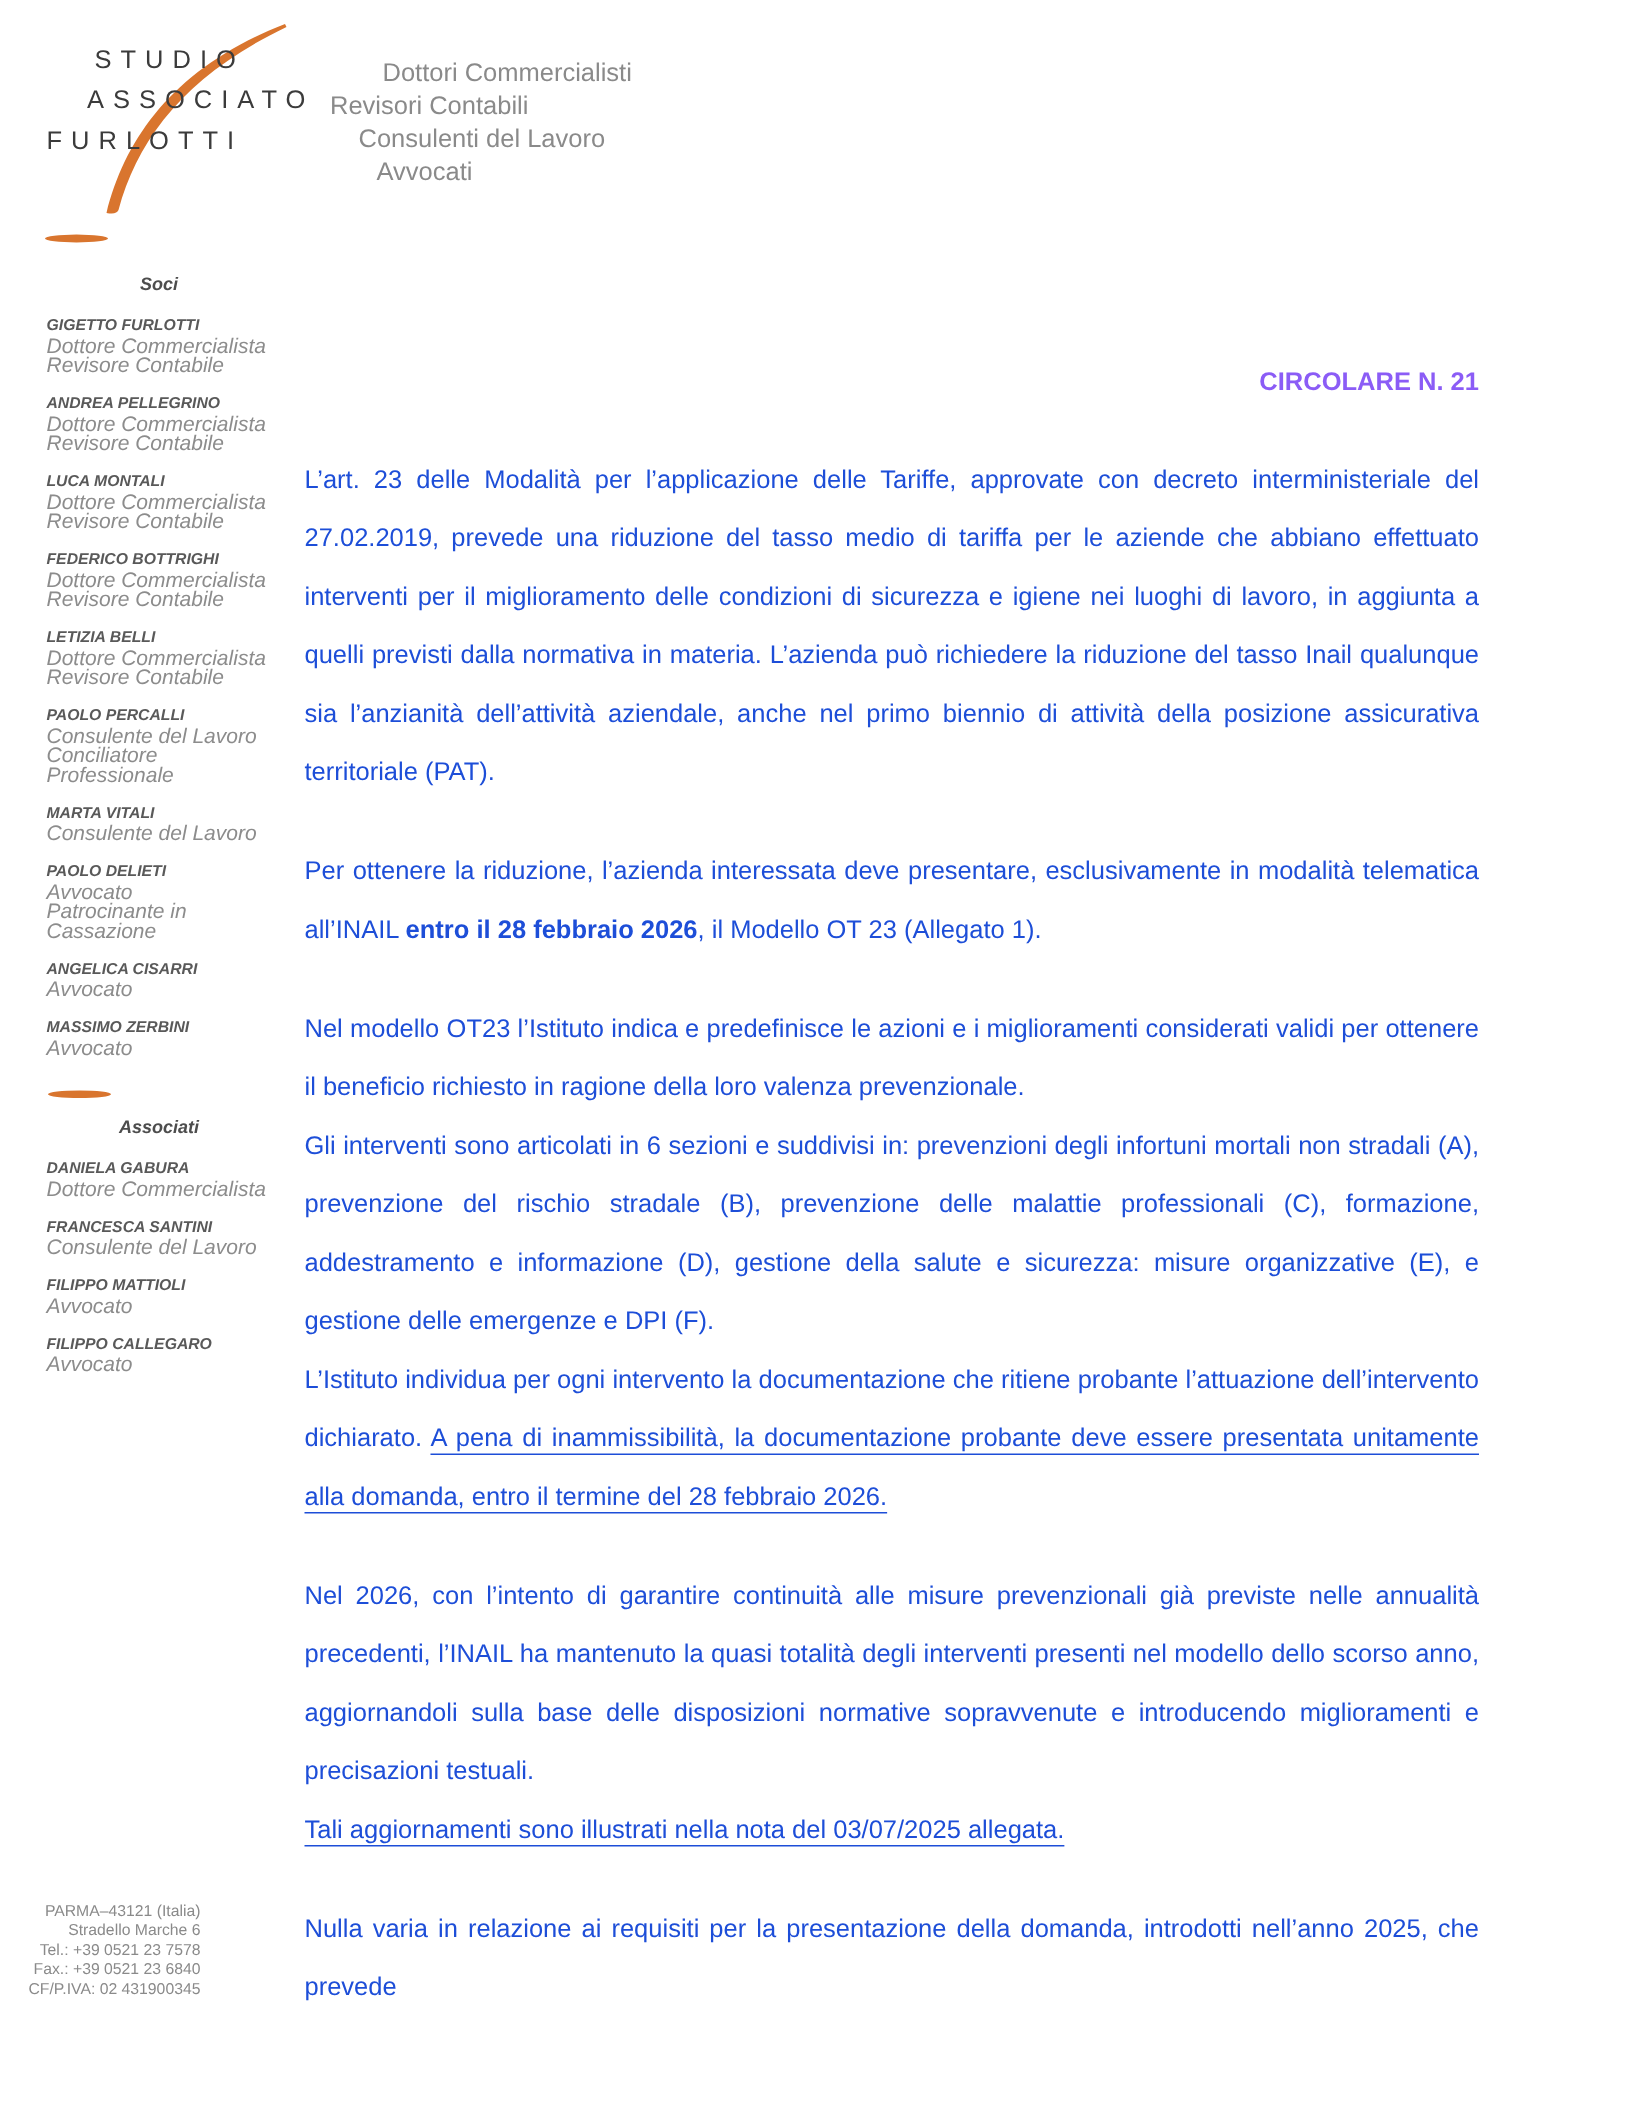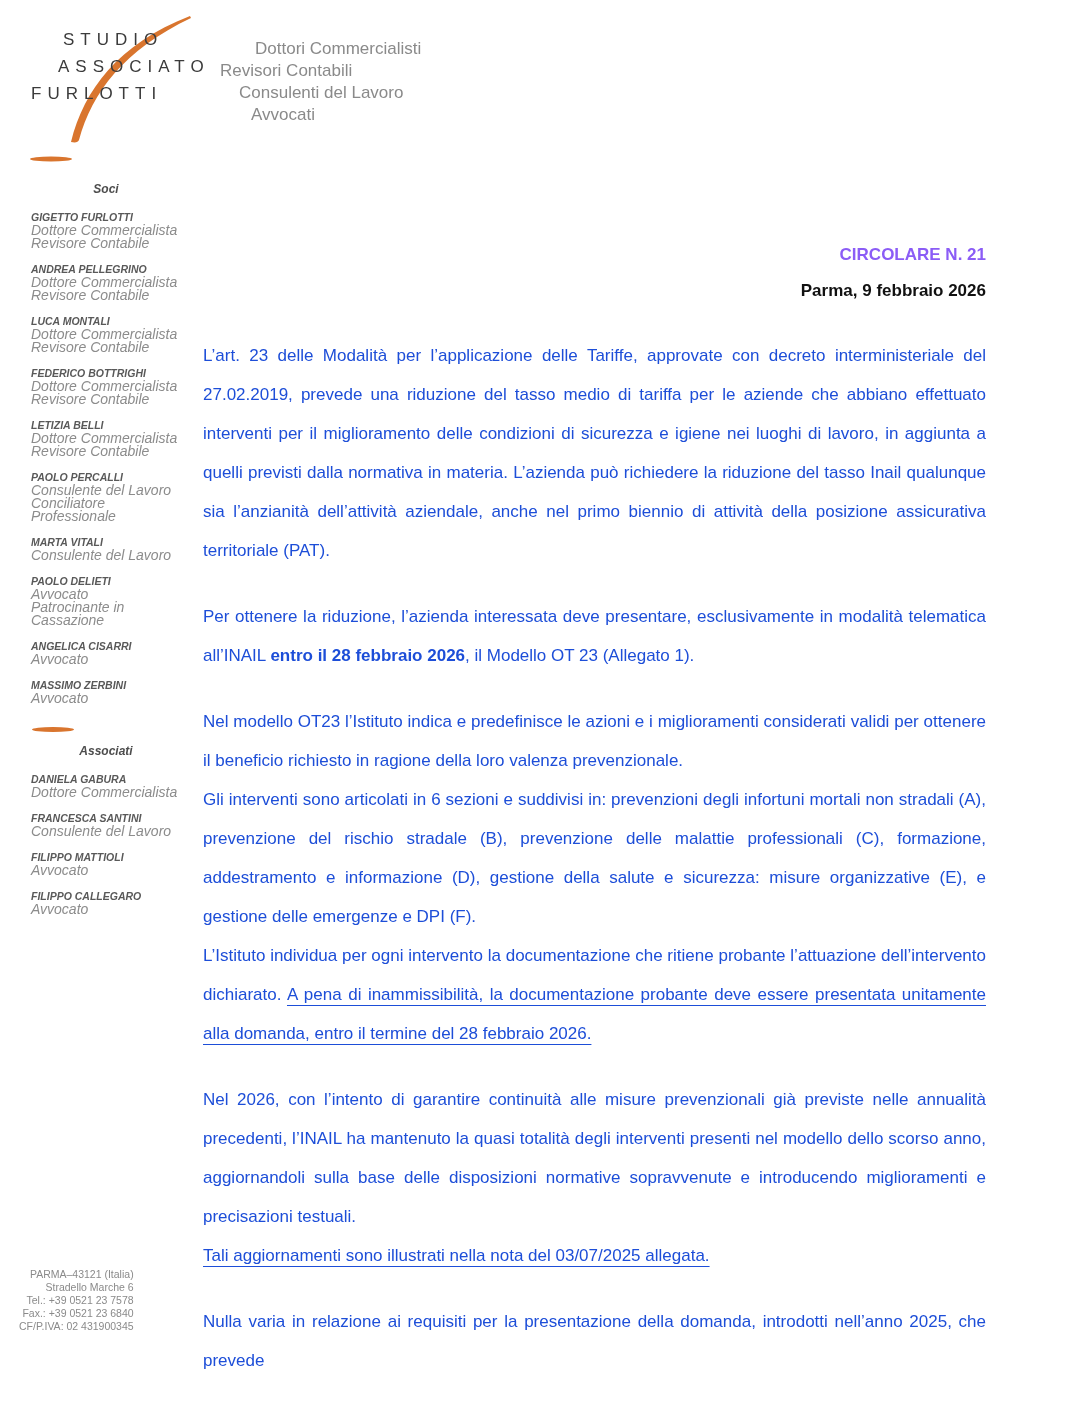--- a/index.html
+++ b/index.html
@@ -187,21 +187,20 @@
   <div class="footer" id="footer-lines">
       <div>PARMA–43121 (Italia)</div>
       <div>Stradello Marche 6</div>
       <div>Tel.:  +39 0521 23 7578</div>
       <div>Fax.: +39 0521 23 6840</div>
       <div>CF/P.IVA: 02 431900345</div>
     </div>
 
   <main class="main">
     <div class="circolare">CIRCOLARE N. 21</div>
-    <div class="date-line">Parma, 9 febbraio 2026</div>
 
 
     <p class="para first-gap">
       <span>L’art. 23 delle Modalità per l’applicazione delle Tariffe, approvate con decreto interministeriale del 27.02.2019, prevede una riduzione del tasso medio di tariffa per le aziende che abbiano effettuato interventi per il miglioramento delle condizioni di sicurezza e igiene nei luoghi di lavoro, in aggiunta a quelli previsti dalla normativa in materia. L’azienda può richiedere la riduzione del tasso Inail qualunque sia l’anzianità dell’attività aziendale, anche nel primo biennio di attività della posizione assicurativa territoriale (PAT).</span>
     </p>
 
     <p class="para group-gap">
       <span>Per ottenere la riduzione, l’azienda interessata deve presentare, esclusivamente in modalità telematica all’INAIL </span><span class="b">entro il 28 febbraio 2026</span><span>, il Modello OT 23 (Allegato 1).</span>
     </p>
 

